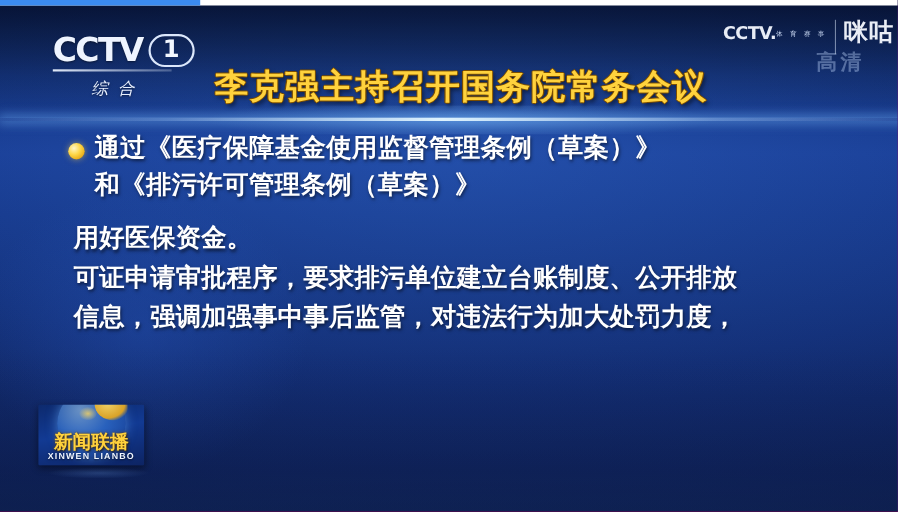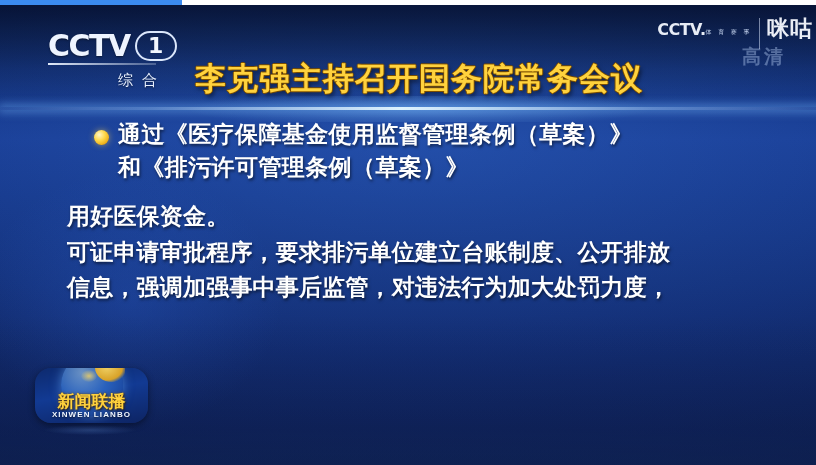--- a/index.html
+++ b/index.html
@@ -137,25 +137,26 @@
   }
   .cctv-underline {
     margin-top: 2px;
     width: 108px;
     height: 2px;
     background: linear-gradient(90deg, rgba(235,243,255,0.95), rgba(235,243,255,0.25));
   }
   .cctv-sub {
     margin-top: 6px;
     width: 118px;
-    text-align: right;
+    text-align: center;
     font-size: 15px;
     letter-spacing: 9px;
     color: #e8f0ff;
     text-shadow: 0 1px 2px rgba(0,0,0,0.5);
+    font-style: italic;
   }
 
   
   .migu {
     position: absolute;
     right: 12px;
     top: 18px;
     z-index: 20;
     display: flex;
     align-items: flex-start;
@@ -245,21 +246,21 @@
   
   .content {
     position: absolute;
     left: 0; right: 0;
     top: 118px;
     z-index: 15;
     color: #ffffff;
   }
   .bullet-block {
     position: relative;
-    margin-left: 118px;
+    margin-left: 86px;
     margin-right: 40px;
   }
   .bullet-dot {
     position: absolute;
     left: -24px;
     top: 12px;
     width: 15px;
     height: 15px;
     border-radius: 50%;
     background: radial-gradient(circle at 35% 32%, #fff6c8 0%, #ffd84a 40%, #e8a712 78%, #b87d06 100%);
@@ -287,23 +288,23 @@
     text-shadow: 1px 2px 3px rgba(0,0,0,0.55);
     white-space: nowrap;
   }
   .para-indent { padding-left: 44px; }
 
   
   .xwlb {
     position: absolute;
     left: 35px;
     bottom: 42px;
-    width: 113px;
+    width: 96px;
     height: 55px;
-    border-radius: 16px;
+    border-radius: 1px;
     overflow: hidden;
     z-index: 25;
     background: linear-gradient(170deg, #0d2a6e 0%, #123a93 45%, #0d2463 100%);
     box-shadow: 0 2px 7px rgba(0,0,0,0.45);
     user-select: none;
     margin-top: 35px;
   }
   .xwlb-globe {
     position: absolute;
     left: 50%;

